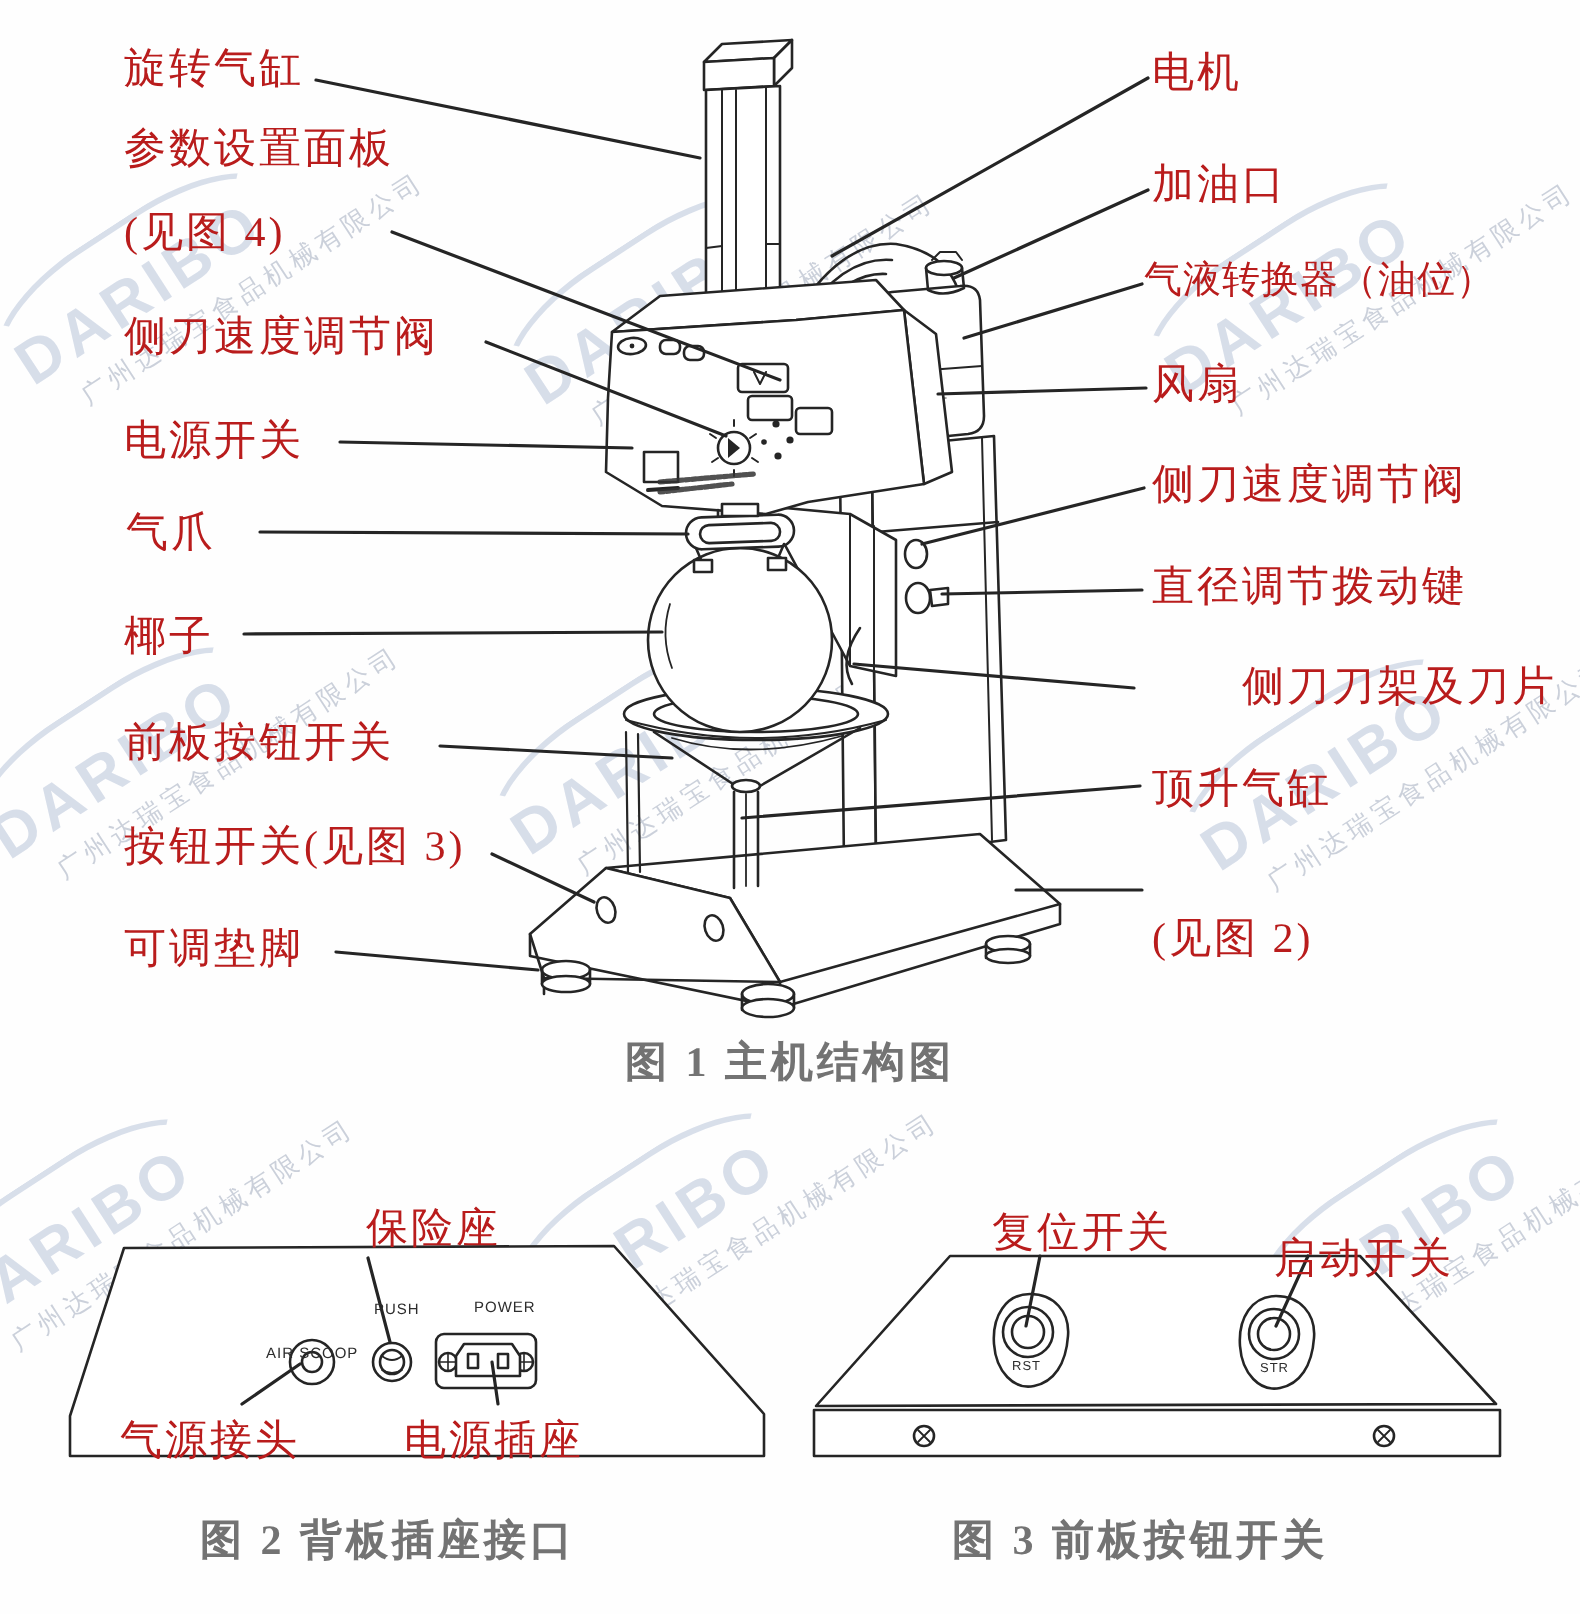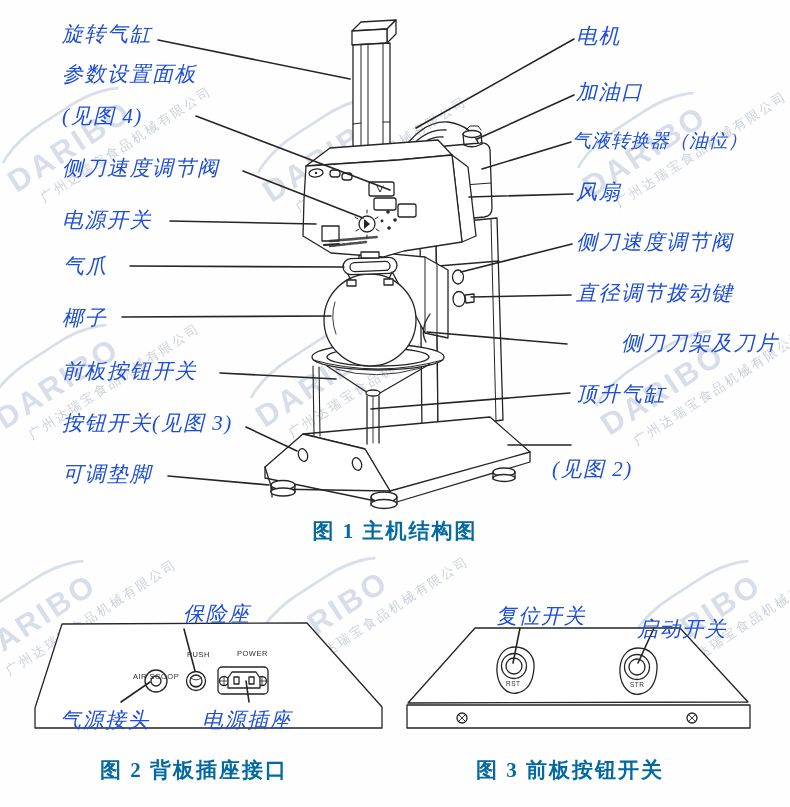--- a/index.html
+++ b/index.html
@@ -4,28 +4,27 @@
 <style>
   html,body{margin:0;padding:0;background:#e8e8e8;}
   .stage{
     position:relative; width:790px; height:807px; margin:0 auto;
     background:#fefefe; overflow:hidden;
     font-family:"Liberation Serif","DejaVu Serif",serif;
   }
   .art{position:absolute;left:0;top:0;z-index:2;}
   .lbl{
     position:absolute; z-index:3; white-space:nowrap;
-    font-size:21px; color:#1d4ed8; letter-spacing:1.5px; line-height:1.15;
+    font-size:21px; color:#b91c1c; letter-spacing:1.5px; line-height:1.15;
     font-family:"Liberation Serif","DejaVu Serif",serif;
-    font-style:italic;
   }
   .lbl.small{font-size:19px;letter-spacing:0.5px;}
   .cap{
     position:absolute; z-index:3; white-space:nowrap;
-    font-size:21px; font-weight:bold; color:#0369a1; letter-spacing:2px;
+    font-size:21px; font-weight:bold; color:#737373; letter-spacing:2px;
     font-family:"Liberation Serif","DejaVu Serif",serif;
   }
   .cap.center{left:0;width:790px;text-align:center;}
   .tiny{
     position:absolute; z-index:3; white-space:nowrap;
     font-family:"Liberation Sans","DejaVu Sans",sans-serif;
     font-size:7.5px; color:#2d2d2d; letter-spacing:0.5px;
   }
   .tiny.btn{font-size:6.5px;}
   
@@ -308,21 +307,21 @@
   <div class="lbl" style="left:62px;top:462px;">可调垫脚</div>
 
   <div class="lbl" style="left:576px;top:24px;">电机</div>
   <div class="lbl" style="left:576px;top:80px;">加油口</div>
   <div class="lbl small" style="left:572px;top:130px;">气液转换器（油位）</div>
   <div class="lbl" style="left:576px;top:180px;">风扇</div>
   <div class="lbl" style="left:576px;top:281px;">直径调节拨动键</div>
   <div class="lbl" style="left:576px;top:230px;">侧刀速度调节阀</div>
   <div class="lbl" style="left:576px;top:331px;margin-left:45px;">侧刀刀架及刀片</div>
   <div class="lbl" style="left:576px;top:382px;">顶升气缸</div>
-  <div class="lbl" style="left:552px;top:457px;">(见图 2)</div>
+  <div class="lbl" style="left:576px;top:457px;">(见图 2)</div>
 
   <div class="cap center" style="top:517px;">图 1  主机结构图</div>
 
   <div class="lbl" style="left:135px;top:602px;margin-left:48px;">保险座</div>
   <div class="tiny" style="left:133px;top:672px;">AIR SCOOP</div>
   <div class="tiny" style="left:187px;top:650px;">PUSH</div>
   <div class="tiny" style="left:237px;top:649px;">POWER</div>
   <div class="lbl" style="left:60px;top:708px;">气源接头</div>
   <div class="lbl" style="left:202px;top:708px;">电源插座</div>
   <div class="cap" style="left:100px;top:756px;">图 2  背板插座接口</div>

